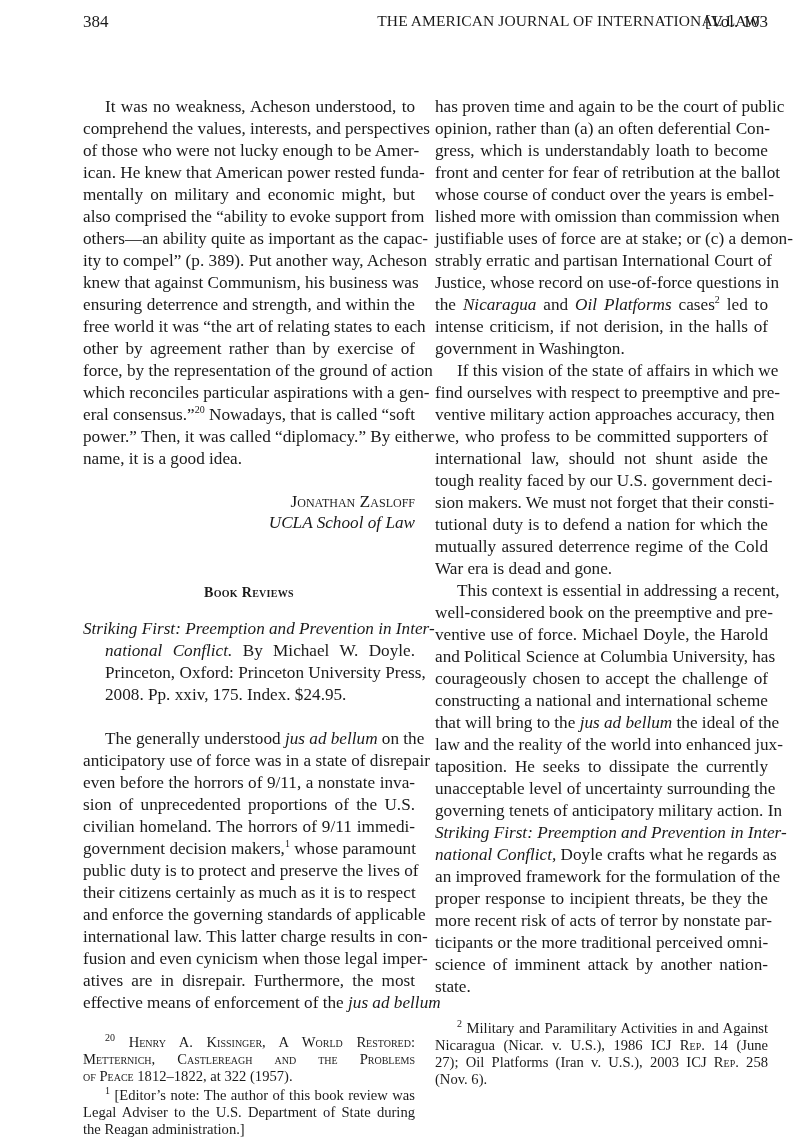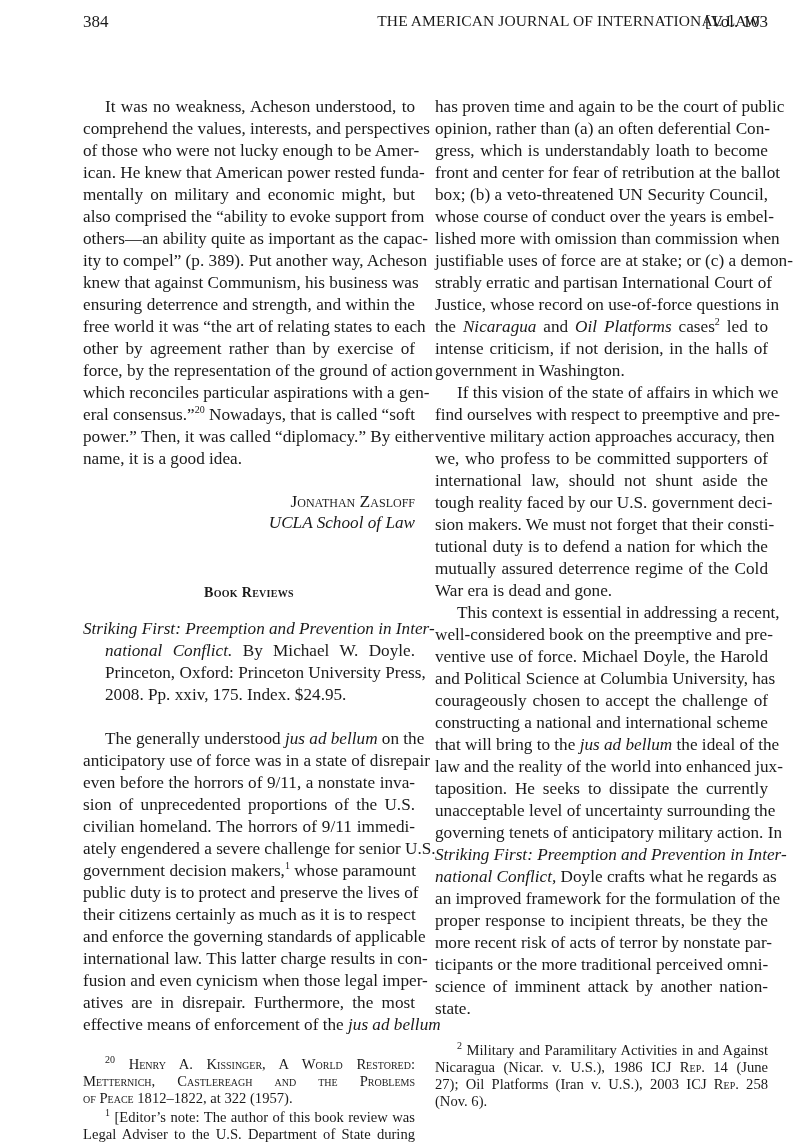--- a/index.html
+++ b/index.html
@@ -72,21 +72,20 @@
     <span class="ln hang last">2008. Pp. xxiv, 175. Index. $24.95.</span>
   </div>
 
   <div class="gap" style="height:22px"></div>
   <div>
     <span class="ln ind"><span>The generally understood </span><i>jus ad bellum</i><span> on the</span></span>
     <span class="ln">anticipatory use of force was in a state of disrepair</span>
     <span class="ln">even before the horrors of 9/11, a nonstate inva-</span>
     <span class="ln">sion of unprecedented proportions of the U.S.</span>
     <span class="ln">civilian homeland. The horrors of 9/11 immedi-</span>
-    <span class="ln">ately engendered a severe challenge for senior U.S.</span>
     <span class="ln"><span>government decision makers,</span><sup>1</sup><span> whose paramount</span></span>
     <span class="ln">public duty is to protect and preserve the lives of</span>
     <span class="ln">their citizens certainly as much as it is to respect</span>
     <span class="ln">and enforce the governing standards of applicable</span>
     <span class="ln">international law. This latter charge results in con-</span>
     <span class="ln">fusion and even cynicism when those legal imper-</span>
     <span class="ln">atives are in disrepair. Furthermore, the most</span>
     <span class="ln"><span>effective means of enforcement of the </span><i>jus ad bellum</i></span>
   </div>
 
@@ -104,21 +103,20 @@
     </div>
   </div>
 </div>
 
 <div class="col right">
   <div>
     <span class="ln">has proven time and again to be the court of public</span>
     <span class="ln">opinion, rather than (a) an often deferential Con-</span>
     <span class="ln">gress, which is understandably loath to become</span>
     <span class="ln">front and center for fear of retribution at the ballot</span>
-    <span class="ln">box; (b) a veto-threatened UN Security Council,</span>
     <span class="ln">whose course of conduct over the years is embel-</span>
     <span class="ln">lished more with omission than commission when</span>
     <span class="ln">justifiable uses of force are at stake; or (c) a demon-</span>
     <span class="ln">strably erratic and partisan International Court of</span>
     <span class="ln">Justice, whose record on use-of-force questions in</span>
     <span class="ln"><span>the </span><i>Nicaragua</i><span> and </span><i>Oil Platforms</i><span> cases</span><sup>2</sup><span> led to</span></span>
     <span class="ln">intense criticism, if not derision, in the halls of</span>
     <span class="ln last">government in Washington.</span>
   </div>
 

